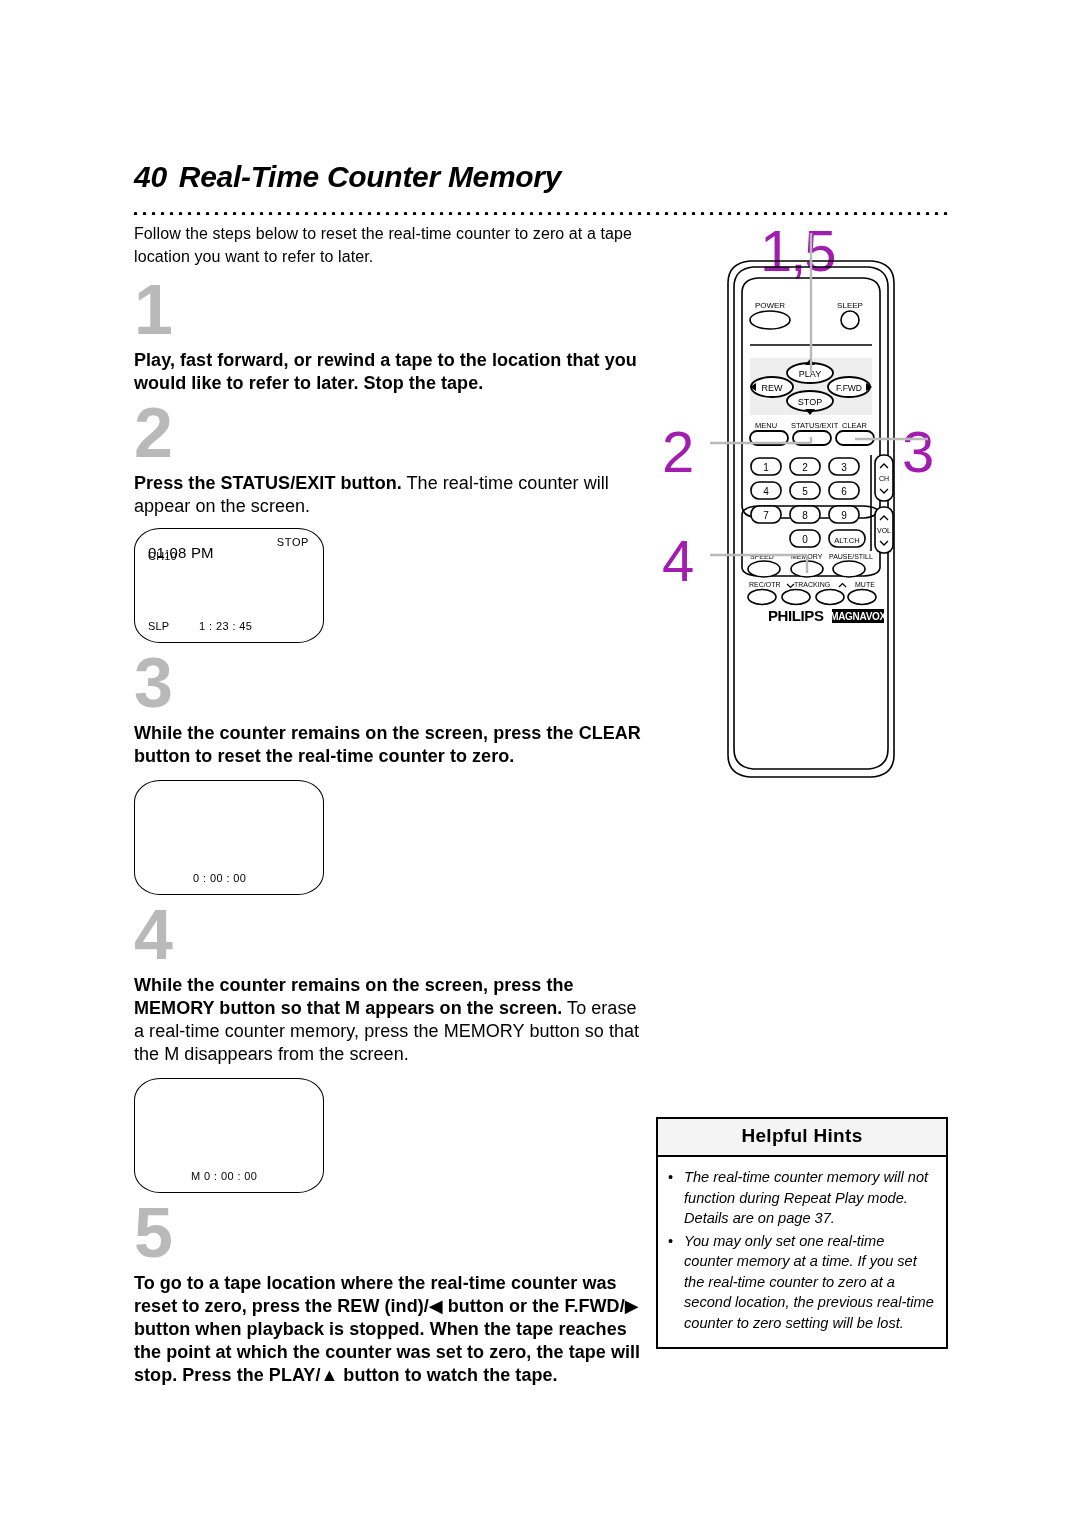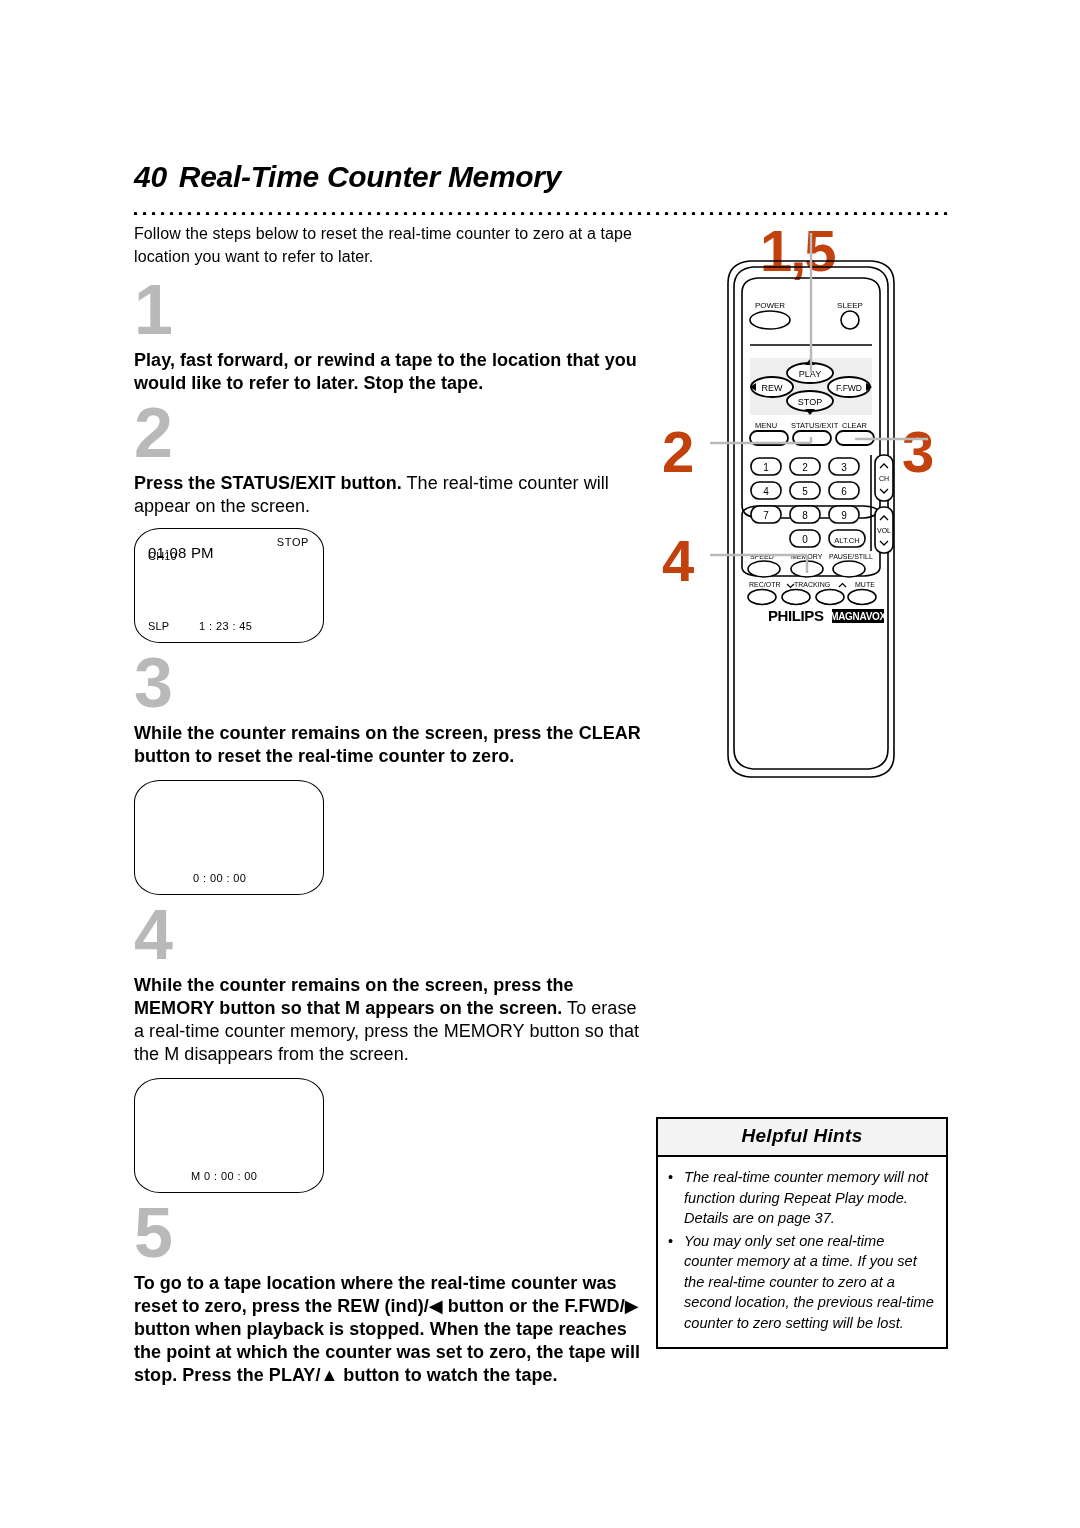--- a/index.html
+++ b/index.html
@@ -51,35 +51,35 @@
   .tv .t-center{position:absolute;left:58px;bottom:10px;font-size:11px;letter-spacing:.4px;margin-top:16px;}
   .tv .t-m{position:absolute;left:56px;bottom:10px;font-size:11px;letter-spacing:.4px;}
 
   
   .hints{
     position:absolute;left:656px;top:1117px;width:288px;
     border:2.5px solid #000;background:#fff;
   }
   .hints-head{
     border-bottom:2.5px solid #000;background:#f4f4f4;
-    text-align:center;font-style:italic;font-weight:bold;
+    text-align:center;font-weight:bold;
     font-size:19px;padding:6px 0 8px;letter-spacing:.3px;
   }
   .hints-body{padding:10px 12px 12px 10px;}
   .hint{
     display:flex;font-style:italic;font-size:14.6px;line-height:20.5px;
     margin-bottom:2px;
   }
   .hint .bullet{width:16px;flex:0 0 16px;text-align:left;font-style:normal;}
   .hint .htext{flex:1;}
 
   
   .remote-wrap{position:absolute;left:650px;top:215px;width:330px;height:580px;}
   .callout{
-    position:absolute;color:#c2410c;font-weight:bold;
+    position:absolute;color:#a21caf;font-weight:normal;
     font-family:"Liberation Sans","DejaVu Sans",sans-serif;
   }
   .c15{left:110px;top:2px;font-size:58px;letter-spacing:-2px;}
   .c2{left:12px;top:203px;font-size:58px;}
   .c3{left:252px;top:203px;font-size:58px;}
   .c4{left:12px;top:312px;font-size:58px;}
   svg.remote{position:absolute;left:0;top:0;}
 </style>
 </head>
 <body>

